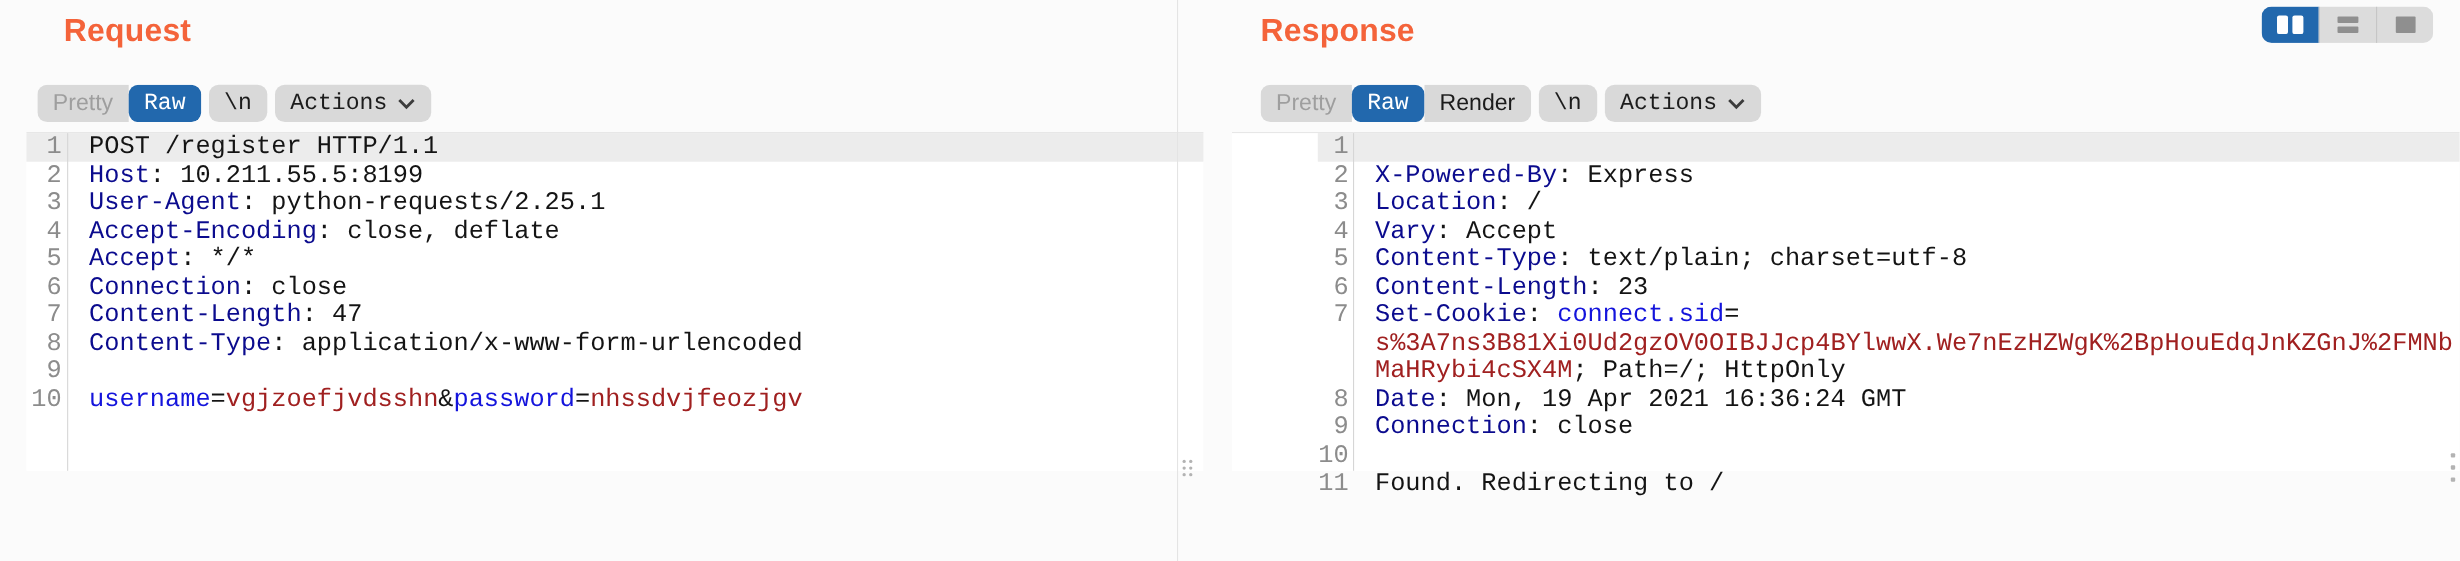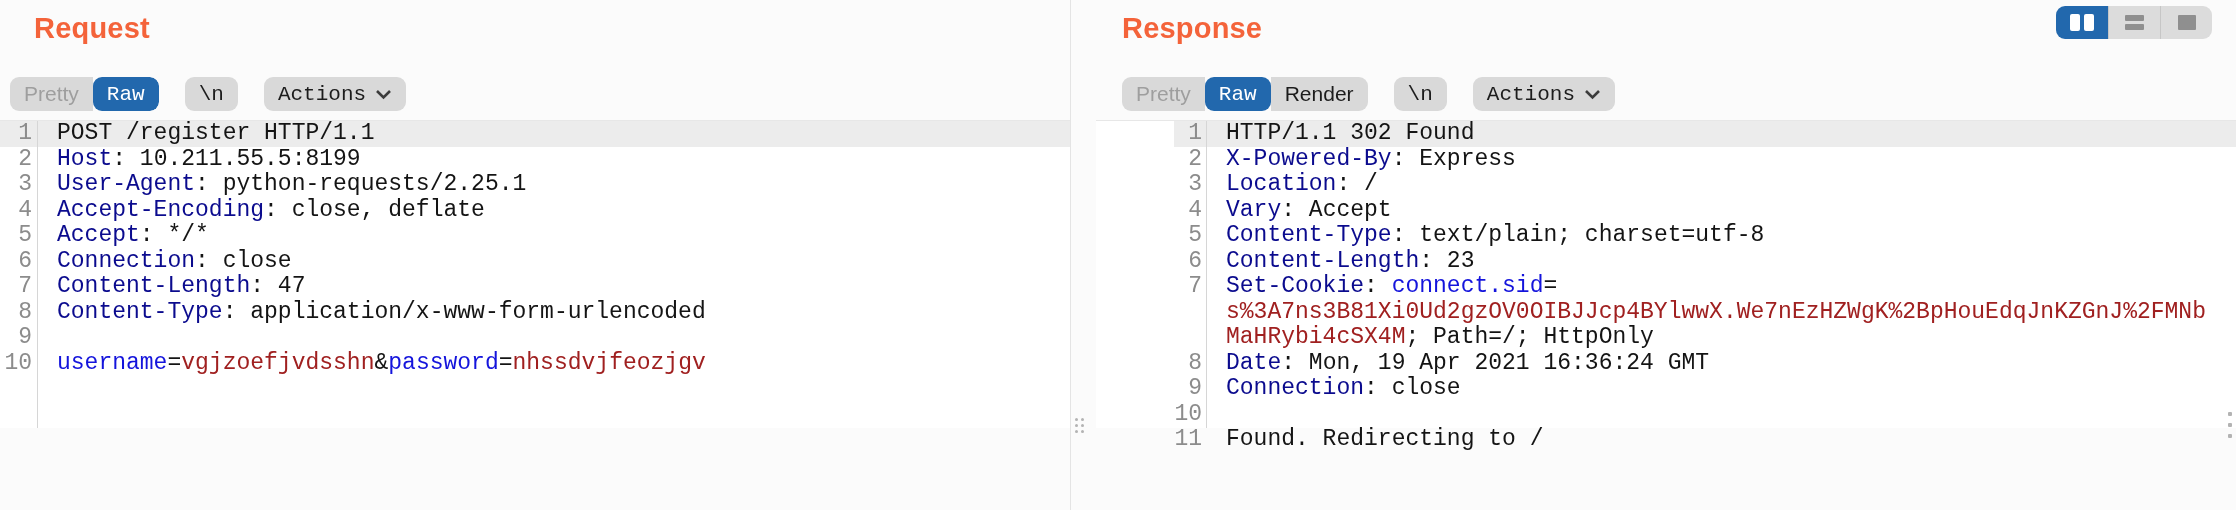--- a/index.html
+++ b/index.html
@@ -15,33 +15,33 @@
     --tab-bg:#d9d9d9;
     --tab-text:#1c1c1c;
     --tab-disabled-text:#9e9e9e;
     --row-highlight:#ececec;
     --gutter-text:#8c8c8c;
     --syntax-plain:#141414;
     --syntax-header-name:#0b0b8e;
     --syntax-param-name:#1414dc;
     --syntax-value:#a02020;
   }
-  .panel{position:absolute;top:0;height:428px;}
+  .panel{position:absolute;top:0;height:428px;margin-left:24px;}
   #request-panel{left:0;width:1070px;}
   #response-panel{left:1096px;width:1165px;}
   .panel-divider{position:absolute;left:1070px;top:0;width:1px;height:510px;background:#e4e4e4;}
 
   .panel-title{
     position:absolute;top:12px;font-size:29px;font-weight:bold;
     color:var(--accent-orange);letter-spacing:0.2px;
   }
   #request-panel .panel-title{left:34px;}
   #response-panel .panel-title{left:26px;}
 
-  .tabs{position:absolute;top:77px;display:flex;gap:26px;align-items:center;}
+  .tabs{position:absolute;top:77px;display:flex;gap:7px;align-items:center;}
   #request-panel .tabs{left:10px;}
   #response-panel .tabs{left:26px;}
   .seg{display:flex;border-radius:9px;overflow:hidden;}
   .tab{
     height:34px;padding:0 14px;border:none;cursor:pointer;
     background:var(--tab-bg);color:var(--tab-text);
     font-family:"Liberation Sans","DejaVu Sans",sans-serif;font-size:21px;
     display:flex;align-items:center;gap:9px;
   }
   .tab.standalone, .tab.sel{border-radius:9px;font-family:Liberation Mono, monospace;}
@@ -183,21 +183,21 @@
       </button>
       <button class="tab standalone">
         <span>Actions</span>
         <svg width="17" height="11" viewBox="0 0 17 11">
           <path d="M2 2 L8.5 8.5 L15 2" fill="none" stroke="#3c3c3c" stroke-width="2.6"></path>
         </svg>
       </button>
     </div>
   <div class="editor">
     <div class="rows" id="resp-rows">
-        <div class="row hl"><span class="num">1</span><span class="code"><span class="c-plain">HTTP/1.1 302 Found</span></span></div>
+        <div class="row hl"><span class="num">1</span></div>
         <div class="row"><span class="num">2</span><span class="code"><span class="c-header">X-Powered-By</span><span class="c-plain">: Express</span></span></div>
         <div class="row"><span class="num">3</span><span class="code"><span class="c-header">Location</span><span class="c-plain">: /</span></span></div>
         <div class="row"><span class="num">4</span><span class="code"><span class="c-header">Vary</span><span class="c-plain">: Accept</span></span></div>
         <div class="row"><span class="num">5</span><span class="code"><span class="c-header">Content-Type</span><span class="c-plain">: text/plain; charset=utf-8</span></span></div>
         <div class="row"><span class="num">6</span><span class="code"><span class="c-header">Content-Length</span><span class="c-plain">: 23</span></span></div>
         <div class="row"><span class="num">7</span><span class="code"><span class="c-header">Set-Cookie</span><span class="c-plain">: </span><span class="c-param">connect.sid</span><span class="c-plain">=</span></span></div>
         <div class="row"><span class="num"></span><span class="code"><span class="c-value">s%3A7ns3B81Xi0Ud2gzOV0OIBJJcp4BYlwwX.We7nEzHZWgK%2BpHouEdqJnKZGnJ%2FMNb</span></span></div>
         <div class="row"><span class="num"></span><span class="code"><span class="c-value">MaHRybi4cSX4M</span><span class="c-plain">; Path=/; HttpOnly</span></span></div>
         <div class="row"><span class="num">8</span><span class="code"><span class="c-header">Date</span><span class="c-plain">: Mon, 19 Apr 2021 16:36:24 GMT</span></span></div>
         <div class="row"><span class="num">9</span><span class="code"><span class="c-header">Connection</span><span class="c-plain">: close</span></span></div>

